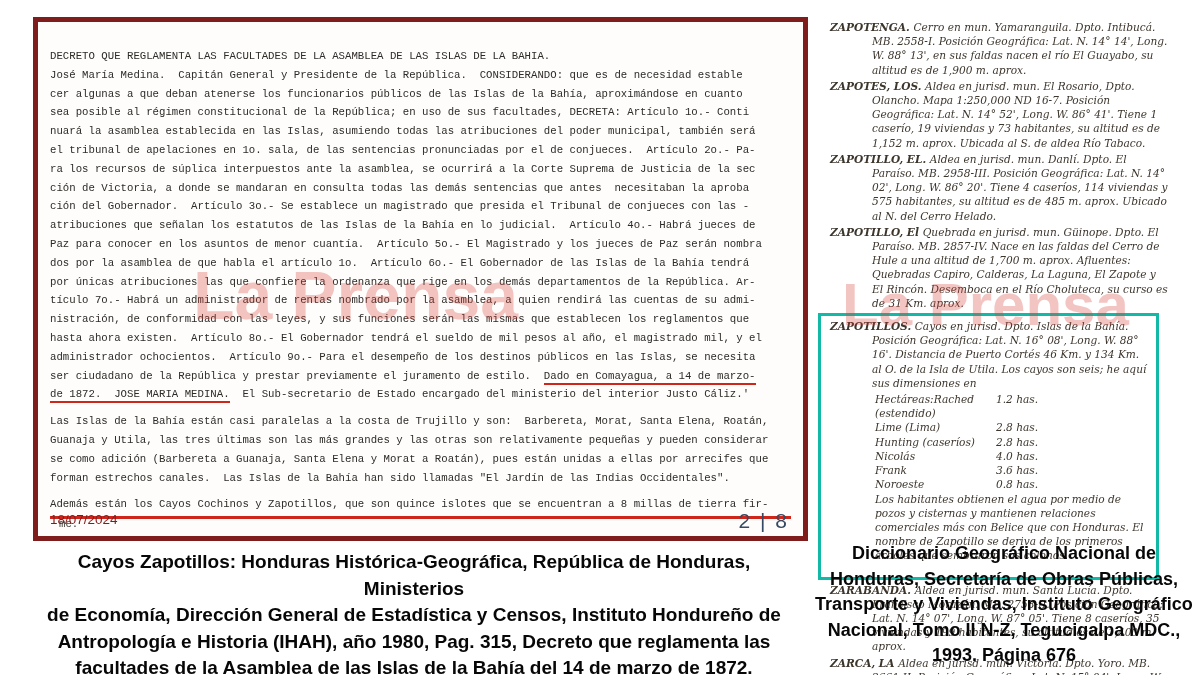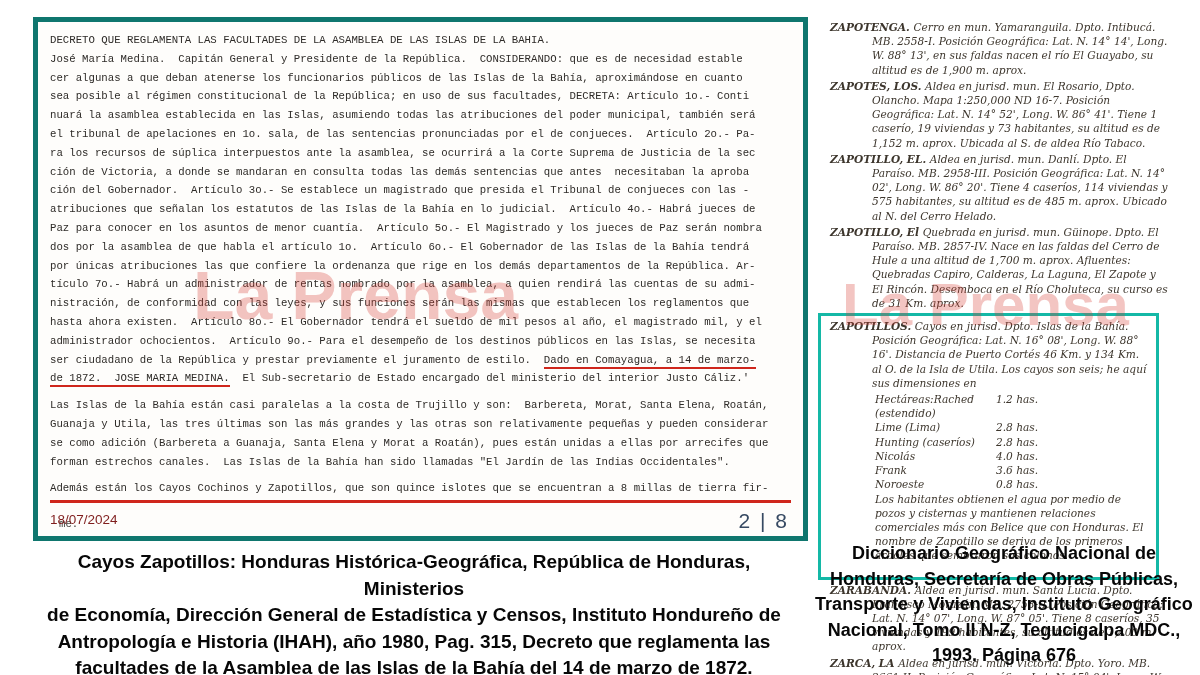--- a/index.html
+++ b/index.html
@@ -5,22 +5,22 @@
   html,body{margin:0;padding:0;}
   body{
     width:1200px;height:675px;overflow:hidden;position:relative;
     background:#ffffff;font-family:"Liberation Sans",sans-serif;
   }
   .canvas{position:absolute;inset:0;background:#fff;}
 
   
   .doc-left{
     position:absolute;left:33px;top:17px;width:775px;height:524px;
-    box-sizing:border-box;border:5px solid #0f766e;background:#fefdfb;
-    padding:9px 12px 6px 12px;
+    box-sizing:border-box;border:5px solid #7f1d1d;background:#fefdfb;
+    padding:25px 12px 6px 12px;
     font-family:"Liberation Mono","DejaVu Sans Mono",monospace;
     font-size:10.7px;line-height:18.8px;color:#2e2b28;
   }
   .dline{white-space:pre-wrap;}
   .dline.gap{height:8px;}
   .red-u{border-bottom:2px solid #cf261c;padding-bottom:1px;}
   .dline.fullu{border-bottom:3px solid #cf261c;padding-bottom:2px;}
   .doc-footer{
     position:absolute;left:12px;right:10px;bottom:5px;height:26px;
     display:flex;justify-content:space-between;align-items:flex-end;

